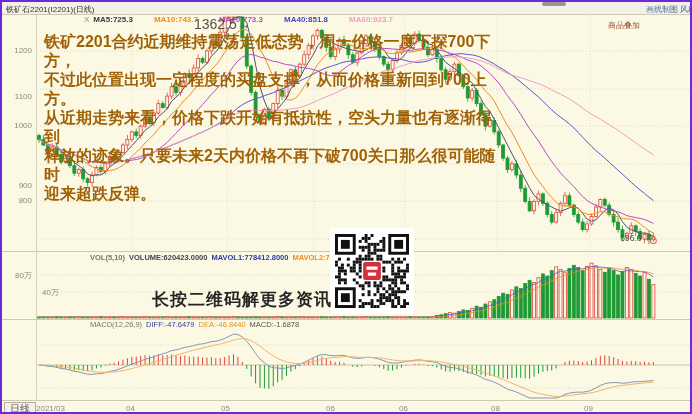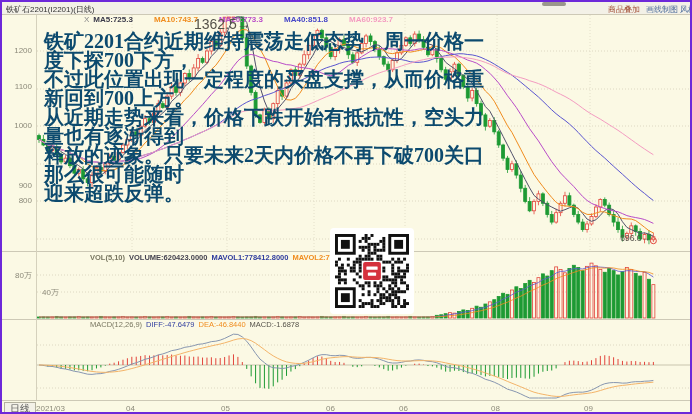--- a/index.html
+++ b/index.html
@@ -8,21 +8,21 @@
   .abs{position:absolute;}
   #topbar{left:0;top:0;width:692px;height:12px;background:#F3F1E7;border-bottom:1px solid #cdc9b6;}
   #title{left:4px;top:2px;font-size:8px;color:#333;white-space:nowrap;}
   .toplink{top:2px;font-size:8px;white-space:nowrap;cursor:pointer;}
   #scrollthumb{left:540px;top:0;width:24px;height:4px;background:#9a978c;border-radius:2px;}
   #maheader{left:82px;top:13px;font-size:8px;white-space:nowrap;}
   #maheader .seg{margin-right:21px;font-weight:bold;}
   #maclose{color:#888;margin-right:4px;font-weight:normal;cursor:pointer;}
   .ylab{font-size:8px;color:#8C8A7A;width:30px;text-align:right;}
   .vylab{font-size:8px;color:#8C8A7A;width:30px;text-align:right;}
-  #overlay-text{left:42px;top:30px;width:452px;font-size:20px;line-height:19px;font-weight:bold;color:#0c4a6e;font-family:Liberation Serif, serif;white-space:pre-line;}
+  #overlay-text{left:42px;top:30px;width:452px;font-size:16px;line-height:19px;font-weight:bold;color:#a16207;font-family:Liberation Sans, sans-serif;white-space:pre-line;}
   #high-label{font-size:14px;color:#55524a;top:14px;left:192px;width:40px;text-align:right;}
   #last-label{font-size:8.5px;color:#55524a;top:231px;left:608px;width:40px;text-align:right;}
   #volheader{left:88px;top:251px;font-size:7.5px;white-space:nowrap;}
   #volheader .seg{margin-right:4px;font-weight:bold;}
   #macdheader{left:88px;top:318px;font-size:7.5px;white-space:nowrap;}
   #macdheader .seg{margin-right:4px;font-weight:normal;}
   #qr{left:328px;top:226px;width:84px;height:86px;background:#ffffff;border-radius:4px;}
   #qr svg{position:absolute;left:5px;top:6px;}
   #qr-caption{left:150px;top:286px;font-size:17px;font-weight:bold;color:#262626;letter-spacing:1px;}
   #bottombar{left:0;top:398px;width:692px;height:16px;background:#FBF9E4;border-top:1px solid #cdc9b6;}
@@ -619,29 +619,29 @@
       <line x1="642.54" y1="363" x2="642.54" y2="359.81517051574514" stroke="#E2453C" stroke-width="1"></line>
       <line x1="646.96" y1="363" x2="646.96" y2="360.1873957968139" stroke="#E2453C" stroke-width="1"></line>
       <line x1="651.38" y1="363" x2="651.38" y2="359.9494286243466" stroke="#E2453C" stroke-width="1"></line>
       <polyline points="37,363 41.42,363.4299308759064 45.84,364.1918026844928 50.26,364.48850841572124 54.68,365.27724827996377 59.1,366.44249648358516 63.519999999999996,367.0295889197659 67.94,368.0168815527996 72.36,369.3064701505127 76.78,369.95834239782596 81.2,371.10632262809696 85.62,372.1999781773114 90.03999999999999,372.3787465915578 94.46000000000001,371.83868584405724 98.88,371.60145614611775 103.3,370.7443289625221 107.72,369.41129494182945 112.14,368.5804524617848 116.56,367.29267143106216 120.98,365.66156567864846 125.4,363.92337171263273 129.82,361.9777749108404 134.24,360.7517168049312 138.66,359.10019997088557 143.07999999999998,357.2774775231068 147.5,356.20125314057276 151.92000000000002,354.7189845361156 156.34,352.93548206666986 160.76,351.9394670170911 165.18,350.42529755387494 169.6,348.6657324399 174.02,347.8804401360267 178.44,346.7209338496604 182.85999999999999,345.28145371702607 187.28,344.6421972316117 191.7,343.6340095255699 196.12,342.3482624609857 200.54,341.86287879248863 204.96,340.86360956487323 209.38,339.6164214216852 213.8,339.1923798259548 218.22,338.12829337154716 222.64,336.43156331941987 227.06,334.258508283918 231.48,332.1669591947328 235.9,332.456068029453 240.32,334.89369059265516 244.74,339.27346304201654 249.16,344.9816406663501 253.57999999999998,351.37892053472336 258,357.0967095136066 262.41999999999996,360.64056063546144 266.84000000000003,364.1605218274088 271.26,365.758618524353 275.68,365.97607929413897 280.1,366.5424699834772 284.52,365.9426813004764 288.94,364.4360545187256 293.36,363.66921450273367 297.78,362.20092579249126 302.2,360.34311194379643 306.62,358.20128624986035 311.04,355.8613524229738 315.46,353.67949216790595 319.88,352.64951527647844 324.3,352.6770590262129 328.71999999999997,353.53283069993773 333.14,353.73795388384184 337.56,353.28766185430624 341.98,353.4754817457695 346.4,354.4477270607969 350.82,355.880160688471 355.24,356.3670240572778 359.65999999999997,356.10750772618803 364.08,355.4094887179866 368.5,355.37904015763286 372.92,356.0152741610415 377.34,357.1665872784701 381.76,358.70833203090086 386.18,360.39509048172147 390.6,361.0297589992243 395.02,360.97621813424473 399.44,360.3840920364368 403.86,359.3767453271286 408.28,359.0587351022708 412.7,358.1379450320421 417.12,357.9018672200823 421.54,358.34824551852944 425.96,359.3242247205894 430.38,359.7008390916464 434.8,360.7500560662315 439.21999999999997,362.45759429595313 443.64,364.5181418697279 448.06,365.5419890645568 452.48,365.74193884346124 456.9,366.72720923864995 461.32,368.31653116630986 465.74,370.36100091083284 470.15999999999997,371.3056662275743 474.58,372.95430920353164 479,374.9924033814817 483.42,377.31239700056057 487.84,378.53702070369815 492.26,380.1792854057903 496.68,382.2733567414587 501.09999999999997,384.6975435725423 505.52,387.209431547312 509.94,388.4716131126376 514.36,390.03008876192627 518.78,391.9462535364962 523.2,394.12082244312916 527.62,396 532.04,396 536.46,396 540.88,396 545.3,396 549.72,396 554.14,396 558.56,394.65425171144113 562.98,392.43143881408196 567.4,391.07106918552125 571.8199999999999,390.4019057604757 576.24,390.1386011593213 580.66,390.1962777404309 585.08,389.5016059780384 589.5,388.0820937031259 593.92,385.96755292586454 598.34,383.4758817709513 602.76,381.7203052545929 607.18,380.84806821581327 611.6,380.53453599756995 616.02,380.66230849306 620.4399999999999,381.13437644807925 624.86,381.0109501143923 629.28,380.1357544102734 633.7,379.6847113936621 638.12,379.7144321195351 642.54,379.2032950288867 646.96,379.019447379038 651.38,378.46355292549316" fill="none" stroke="#8796B0" stroke-width="1"></polyline>
       <polyline points="37,363 41.42,363.0859861751813 45.84,363.3071494770436 50.26,363.5434212647791 54.68,363.89018666781607 59.1,364.4006486309699 63.519999999999996,364.9264366887291 67.94,365.54452566154316 72.36,366.2969145593371 76.78,367.02920012703487 81.2,367.8446246272473 85.62,368.7156953372601 90.03999999999999,369.44830558811964 94.46000000000001,369.9263816393072 98.88,370.2613965406693 103.3,370.35798302503986 107.72,370.16864540839777 112.14,369.85100681907517 116.56,369.3393397414726 120.98,368.60378492890777 125.4,367.66770228565275 129.82,366.5297168106903 134.24,365.37411680953846 138.66,364.1193334418079 143.07999999999998,362.75096225806766 147.5,361.4410204345687 151.92000000000002,360.0966132548781 156.34,358.66438701723644 160.76,357.3194030172074 165.18,355.9405819245409 169.6,354.4856120276127 174.02,353.1645776492955 178.44,351.8758488893685 182.85999999999999,350.5569698549 187.28,349.37401533024234 191.7,348.22601416930786 196.12,347.0504638276434 200.54,346.01294682061246 204.96,344.98307936946463 209.38,343.90974777990874 213.8,342.96627418911794 218.22,341.9986780256038 222.64,340.885255084367 227.06,339.5599057242772 231.48,338.0813164183683 235.9,336.95626674058525 240.32,336.54375151099924 244.74,337.08969381720266 249.16,338.66808318703215 253.57999999999998,341.2102506565704 258,344.3875424279776 262.41999999999996,347.6381460694744 266.84000000000003,350.94262122106124 271.26,353.9058206817196 275.68,356.31987240420347 280.1,358.3643919200582 284.52,359.88004979614186 288.94,360.7912507406586 293.36,361.36684349307365 297.78,361.5336599529571 302.2,361.29555035112503 306.62,360.67669753087205 311.04,359.71362850929245 315.46,358.5068012410151 319.88,357.3353440481078 324.3,356.4036870437288 328.71999999999997,355.82951577497056 333.14,355.41120339674484 337.56,354.98649508825713 341.98,354.6842924197596 346.4,354.63697934796704 350.82,354.88561561606787 355.24,355.1818973043098 359.65999999999997,355.3670193886855 364.08,355.3755132545457 368.5,355.3762186351631 372.92,355.5040297403388 377.34,355.83654124796504 381.76,356.41089940455225 386.18,357.20773761998606 390.6,357.9721418958337 395.02,358.5729571435159 399.44,358.9351841221001 403.86,359.02349636310583 408.28,359.0305441109388 412.7,358.8520242951595 417.12,358.66199288014406 421.54,358.5992434078211 425.96,358.7442396703748 430.38,358.9355595546291 434.8,359.2984588569496 439.21999999999997,359.93028594475027 443.64,360.8478571297458 448.06,361.786683516708 452.48,362.57773458205867 456.9,363.4076295133769 461.32,364.3894098439635 465.74,365.5837280573374 470.15999999999997,366.72811569138474 474.58,367.97335439381413 479,369.3771641913477 483.42,370.96421075319023 487.84,372.4787727432918 492.26,374.0188752757915 496.68,375.66977156892494 501.09999999999997,377.47532596964845 505.52,379.42214708518117 509.94,381.23204029067244 514.36,382.9916499849232 518.78,384.78257069523784 523.2,386.6502210448161 527.62,388.55746538257375 532.04,390.1879846399827 536.46,391.3829683141727 540.88,392.3209434696061 545.3,393.15380444616534 549.72,393.92304355693227 554.14,394.39829076616354 558.56,394.4494829552191 562.98,394.04587412699163 567.4,393.45091313869756 571.8199999999999,392.8411116630532 576.24,392.3006095623068 580.66,391.87974319793165 585.08,391.40411575395296 589.5,390.7397113437876 593.92,389.78527966020295 598.34,388.5234000823526 602.76,387.1627811168007 607.18,385.8998385366032 611.6,384.8267780287966 616.02,383.9938841216493 620.4399999999999,383.42198258693526 624.86,382.93977609242665 629.28,382.378971755996 633.7,381.8401196835292 638.12,381.4149821707304 642.54,380.9726447423617 646.96,380.58200526969694 651.38,380.1583148008562" fill="none" stroke="#F4B469" stroke-width="1"></polyline>
       <circle cx="651.38" cy="238.744" r="3" fill="none" stroke="#E2453C" stroke-width="1"></circle>
     </svg>
 
   <div id="topbar" class="abs"></div>
   <div id="title" class="abs">铁矿石2201(I2201)(日线)</div>
-  <div class="toplink abs" style="left: 606px; color: rgb(160, 75, 50);">商品叠加</div>
+  <div class="toplink abs" style="left: 606px; color: rgb(160, 75, 50); margin-top: 16px;">商品叠加</div>
   <div class="toplink abs" style="left: 644px; color: rgb(74, 106, 154);">画线制图</div>
   <div class="toplink abs" style="left: 678px; color: rgb(74, 106, 154);">风格</div>
   <div id="scrollthumb" class="abs"></div>
 
   <div id="maheader" class="abs"><span id="maclose">X</span><span class="seg" style="color: rgb(58, 58, 74);">MA5:725.3</span><span class="seg" style="color: rgb(240, 140, 30);">MA10:743.7</span><span class="seg" style="color: rgb(185, 75, 200);">MA20:773.3</span><span class="seg" style="color: rgb(70, 70, 200);">MA40:851.8</span><span class="seg" style="color: rgb(244, 155, 193);">MA60:923.7</span></div>
 
   <div class="ylab abs" style="top:44px;">1200</div>
-  <div class="ylab abs" style="top:80px;">1100</div>
+  <div class="ylab abs" style="top:90px;">1100</div>
   <div class="ylab abs" style="top:119px;">1000</div>
   <div class="ylab abs" style="top:157px;margin-top:22px;">900</div>
   <div class="ylab abs" style="top:194px;">800</div>
 
   <div id="high-label" class="abs">1362.5→</div>
   <div id="last-label" class="abs">696.0→</div>
 
   <div id="overlay-text" class="abs">铁矿2201合约近期维持震荡走低态势，周一价格一度下探700下方，
 不过此位置出现一定程度的买盘支撑，从而价格重新回到700上方。
 从近期走势来看，价格下跌开始有抵抗性，空头力量也有逐渐得到
@@ -853,20 +853,21 @@
         <rect x="56.24" y="2.96" width="14.8" height="14.8" fill="#fff"></rect>
         <rect x="59.2" y="5.92" width="8.879999999999999" height="8.879999999999999" fill="#111"></rect>
         <rect x="0" y="53.28" width="20.72" height="20.72" fill="#111"></rect>
         <rect x="2.96" y="56.24" width="14.8" height="14.8" fill="#fff"></rect>
         <rect x="5.92" y="59.2" width="8.879999999999999" height="8.879999999999999" fill="#111"></rect>
         <rect x="28.12" y="28.12" width="17.759999999999998" height="17.759999999999998" rx="2" fill="#D5313D"></rect>
         <rect x="31.375999999999998" y="32.56" width="11.248" height="3.2560000000000002" rx="0.5" fill="#fff"></rect>
         <rect x="32.856" y="38.48" width="8.288" height="3.2560000000000002" rx="0.5" fill="#fff"></rect>
       </svg>
     </div>
+  <div id="qr-caption" class="abs">长按二维码解更多资讯</div>
 
   <div id="bottombar" class="abs"></div>
   <div id="periodbox" class="abs">日线</div>
   <div class="xlab abs" style="left:34px;">2021/03</div>
   <div class="xlab abs" style="left:124px;">04</div>
   <div class="xlab abs" style="left:219px;">05</div>
   <div class="xlab abs" style="left:306px;margin-left:18px;">06</div>
   <div class="xlab abs" style="left:397px;">06</div>
   <div class="xlab abs" style="left:489px;">08</div>
   <div class="xlab abs" style="left:582px;">09</div>

